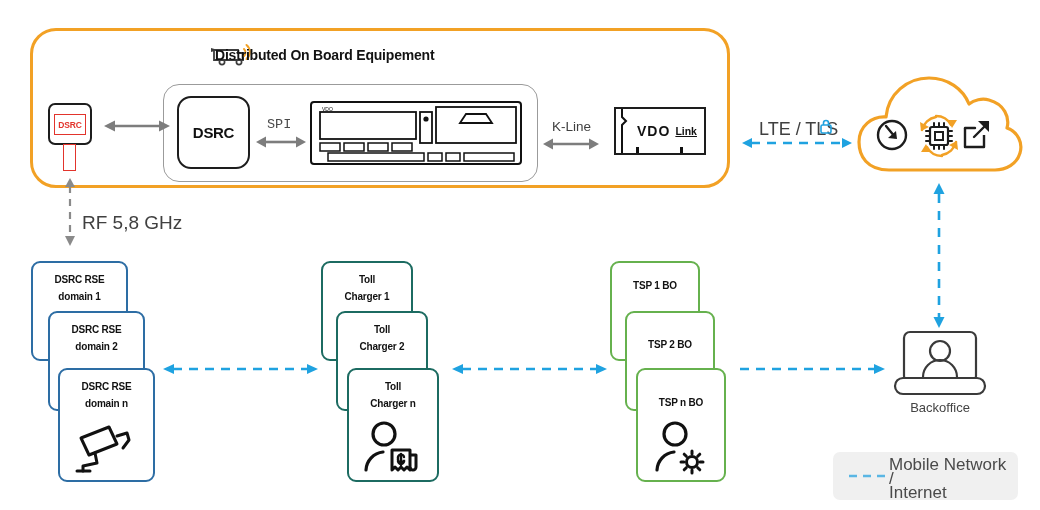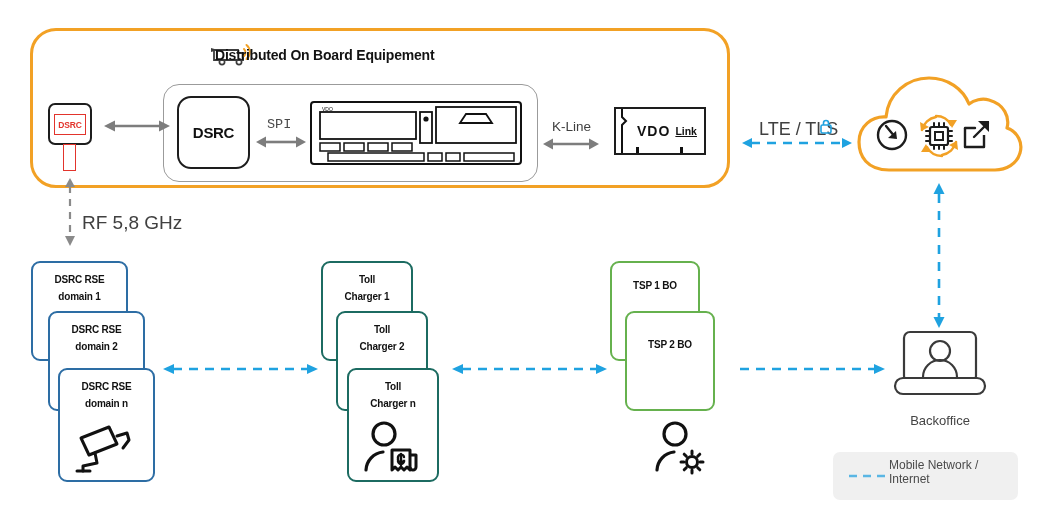--- a/index.html
+++ b/index.html
@@ -96,31 +96,31 @@
     line-height:17px;letter-spacing:-0.2px;
   }
   .blue{border-color:#2d6da4;}
   .teal{border-color:#1c6b61;}
   .green{border-color:#66b14e;}
 
   
   #backoffice{left:890px;top:330px;width:100px;height:68px;}
   #backoffice-label{
     left:860px;top:400px;width:160px;text-align:center;
-    font-size:13px;color:#444;margin-top:13px;
+    font-size:13px;color:#444;
   }
 
   
   #legend{
     left:833px;top:452px;width:185px;height:48px;
     background:#f0f0f0;border-radius:7px;box-sizing:border-box;
   }
   #legend-text{
     left:889px;top:458px;width:125px;
-    font-size:12px;color:#4a4a4a;line-height:14px;
+    font-size:17px;color:#4a4a4a;line-height:14px;
   }
   #legend-dash{left:848px;top:473px;width:38px;height:6px;}
 
   svg{display:block;overflow:visible;}
 </style>
 </head>
 <body>
 
 <div id="stage">
 
@@ -377,20 +377,25 @@
   <div class="card green" style="left:610px;top:261px;width:90px;height:100px;">
     <div class="card-title" style="top:14px;">
       <span>TSP 1 BO</span>
     </div>
   </div>
   <div class="card green" style="left:625px;top:311px;width:90px;height:100px;">
     <div class="card-title" style="top:23px;">
       <span>TSP 2 BO</span>
     </div>
   </div>
+  <div class="card green" style="left:636px;top:368px;width:90px;height:114px;">
+    <div class="card-title" style="top:24px;">
+      <span>TSP n BO</span>
+    </div>
+  </div>
   <div class="abs" style="left:651px;top:420px;width:62px;height:54px;">
     <svg width="62" height="54" viewBox="0 0 62 54">
       <circle cx="24" cy="14" r="11" fill="none" stroke="#111" stroke-width="3.2"></circle>
       <path d="M6 50 a19 19 0 0 1 17 -18" fill="none" stroke="#111" stroke-width="3.2" stroke-linecap="round"></path>
       <g transform="translate(41,42)">
         <circle cx="0" cy="0" r="5.5" fill="none" stroke="#111" stroke-width="3"></circle>
         <g stroke="#111" stroke-width="3" stroke-linecap="round">
           <line x1="0" y1="-11" x2="0" y2="-8"></line>
           <line x1="0" y1="8" x2="0" y2="11"></line>
           <line x1="-11" y1="0" x2="-8" y2="0"></line>

